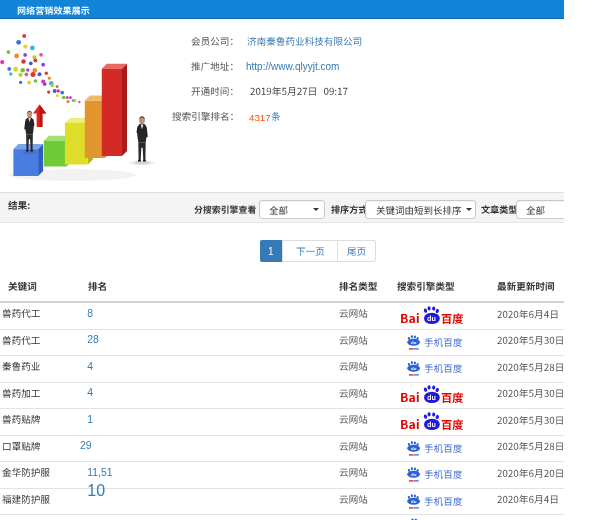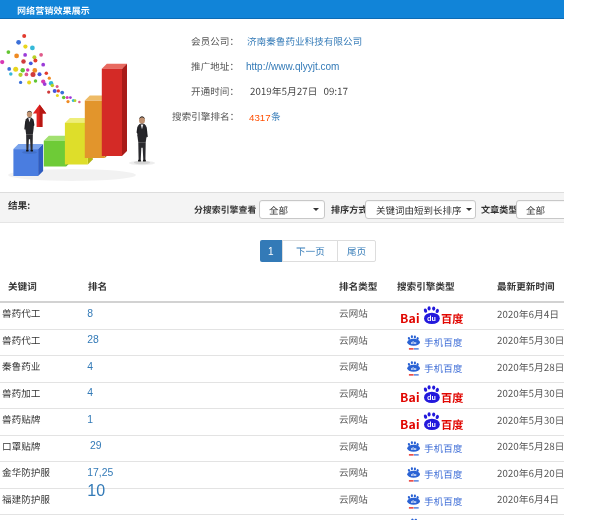--- a/index.html
+++ b/index.html
@@ -767,21 +767,21 @@
     </svg>
     <div class="hr" style="top:434.5px"></div>
     <svg class="t" style="left:2.2px;top:449.5px;fill:#333">
       <g transform="scale(0.960)">
         <use href="#g114"></use>
         <use href="#g115" x="10.0"></use>
         <use href="#g112" x="20.0"></use>
         <use href="#g113" x="30.0"></use>
       </g>
     </svg>
-    <div class="ab" style="left:90px;top:440.3px;font-size:10.4px;color:#337ab7">29</div>
+    <div class="ab" style="left:80px;top:440.3px;font-size:10.4px;color:#337ab7">29</div>
     <svg class="t" style="left:339.3px;top:449.5px;fill:#555">
       <g transform="scale(0.960)">
         <use href="#g93"></use>
         <use href="#g94" x="10.0"></use>
         <use href="#g95" x="20.0"></use>
       </g>
     </svg>
     <svg class="t" style="left:407.4px;top:440.6px">
       <g fill="#2b63d4">
         <ellipse cx="2.0" cy="3.4" rx="1.15" ry="1.5" transform="rotate(-20 2.0 3.4)"></ellipse>
@@ -824,21 +824,21 @@
     <div class="hr" style="top:461px"></div>
     <svg class="t" style="left:2.2px;top:476px;fill:#333">
       <g transform="scale(0.960)">
         <use href="#g116"></use>
         <use href="#g117" x="10.0"></use>
         <use href="#g118" x="20.0"></use>
         <use href="#g119" x="30.0"></use>
         <use href="#g120" x="40.0"></use>
       </g>
     </svg>
-    <div class="ab" style="left:87.3px;top:466.8px;font-size:10.4px;color:#337ab7">17,25</div>
+    <div class="ab" style="left:87.3px;top:466.8px;font-size:10.4px;color:#337ab7">11,51</div>
     <svg class="t" style="left:339.3px;top:476px;fill:#555">
       <g transform="scale(0.960)">
         <use href="#g93"></use>
         <use href="#g94" x="10.0"></use>
         <use href="#g95" x="20.0"></use>
       </g>
     </svg>
     <svg class="t" style="left:407.4px;top:467.1px">
       <g fill="#2b63d4">
         <ellipse cx="2.0" cy="3.4" rx="1.15" ry="1.5" transform="rotate(-20 2.0 3.4)"></ellipse>

